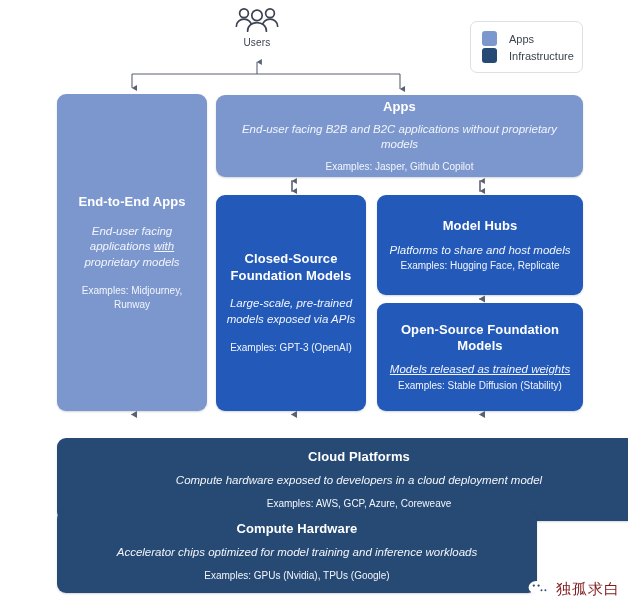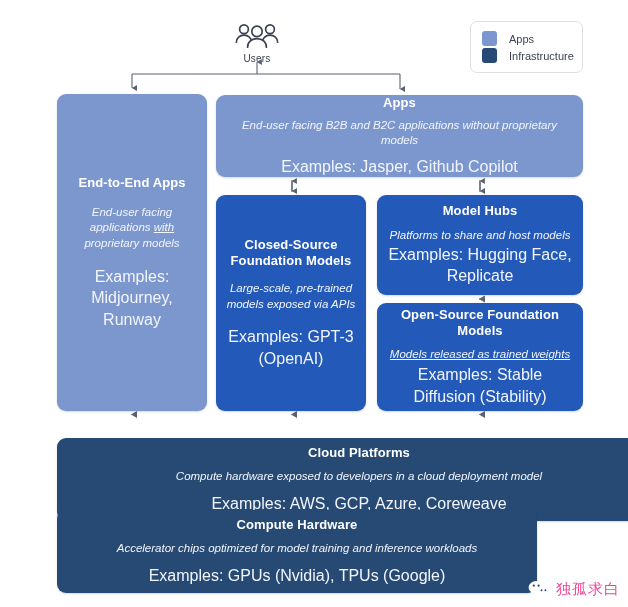--- a/index.html
+++ b/index.html
@@ -18,21 +18,21 @@
     position: absolute;
     left: 0; top: 0;
     width: 628px;
     height: 607px;
   }
 
   
   .users-node {
     position: absolute;
     left: 226px;
-    top: 22px;
+    top: 6px;
     width: 62px;
     text-align: center;
   }
   .users-icon { display: block; margin: 0 auto; }
   .users-label {
     font-size: 10px;
     color: #3c4250;
     margin-top: 1px;
     letter-spacing: .2px;
   }
@@ -87,21 +87,21 @@
     line-height: 1.25;
     letter-spacing: .1px;
   }
   .box .b-desc {
     font-style: italic;
     font-size: 11.5px;
     line-height: 1.35;
     color: #f2f5fb;
   }
   .box .b-ex {
-    font-size: 16px;
+    font-size: 10px;
     line-height: 1.35;
     color: #f2f5fb;
   }
   .box .b-desc u { text-decoration: underline; }
 
   .tier-apps  { background: #7c97ce; }
   .tier-model { background: #2359b8; }
   .tier-infra { background: #264a74; }
 
   
@@ -140,21 +140,21 @@
   .watermark {
     position: absolute;
     right: 8px;
     bottom: 8px;
     display: flex;
     align-items: center;
     gap: 6px;
   }
   .wm-text {
     font-size: 15px;
-    color: #ec4899;
+    color: #7f1d1d;
     font-family: "DejaVu Sans", sans-serif;
     letter-spacing: 1px;
   }
 </style>
 </head>
 <body>
 
 <div class="stage">
 
   <div class="users-node">

